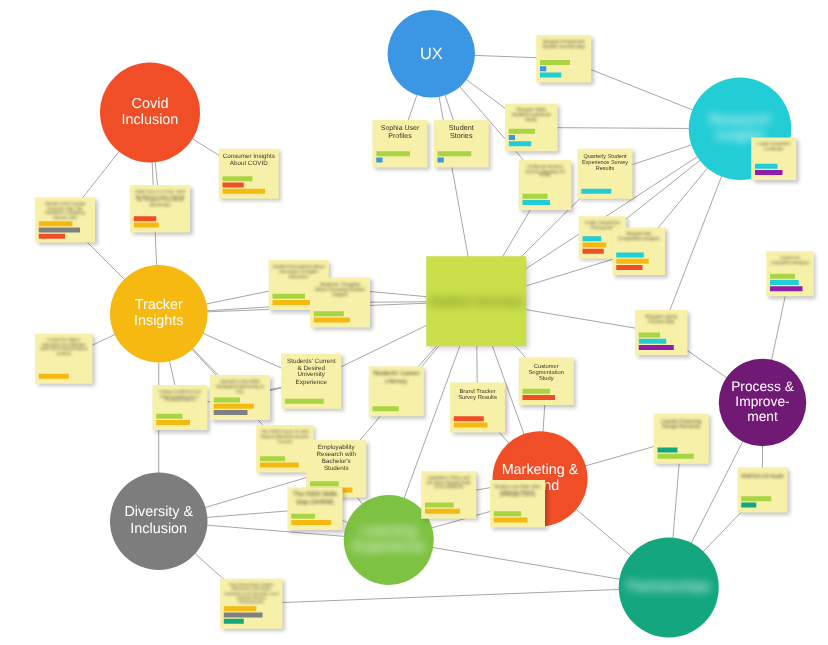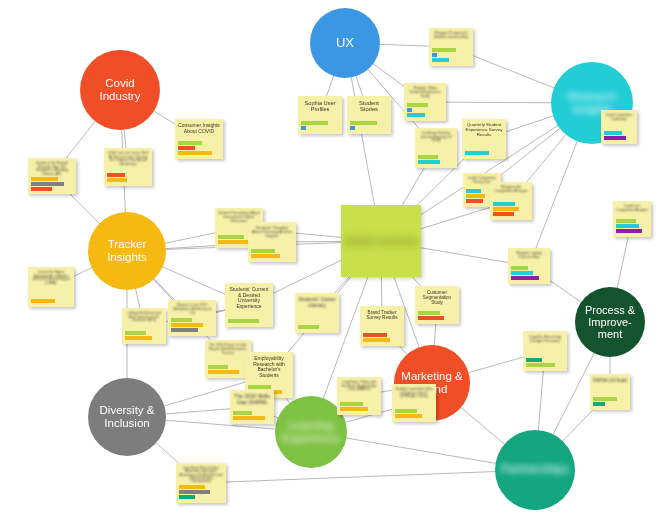--- a/index.html
+++ b/index.html
@@ -91,33 +91,33 @@
       <line x1="311" y1="432" x2="535" y2="470" stroke="#9a9a9a" stroke-width="0.7"></line>
       <line x1="535" y1="470" x2="201" y2="483" stroke="#9a9a9a" stroke-width="0.7"></line>
       <line x1="535" y1="470" x2="545" y2="351" stroke="#9a9a9a" stroke-width="0.7"></line>
       <line x1="535" y1="470" x2="610" y2="392" stroke="#9a9a9a" stroke-width="0.7"></line>
       <line x1="249" y1="305" x2="192" y2="318" stroke="#9a9a9a" stroke-width="0.7"></line>
       <line x1="228" y1="359" x2="269" y2="375" stroke="#9a9a9a" stroke-width="0.7"></line>
       <line x1="144" y1="326" x2="249" y2="305" stroke="#9a9a9a" stroke-width="0.7"></line>
     </svg>
   <div id="nodes-layer">
       <div class="node" style="left: 80px; top: 50px; width: 80px; height: 80px; background: rgb(240, 78, 39); font-size: 11.5px;">
-        <span>Covid Industry</span>
+        <span>Covid Inclusion</span>
       </div>
       <div class="node" style="left: 310px; top: 8px; width: 70px; height: 70px; background: rgb(59, 151, 227); font-size: 13px;">
         <span>UX</span>
       </div>
       <div class="node blur" style="left: 551px; top: 62px; width: 82px; height: 82px; background: rgb(34, 205, 214); font-size: 11.5px;">
         <span>Research
 Insights</span>
       </div>
       <div class="node" style="left: 88px; top: 212px; width: 78px; height: 78px; background: rgb(245, 185, 17); font-size: 11.5px;">
         <span>Tracker Insights</span>
       </div>
-      <div class="node" style="left: 575px; top: 287px; width: 70px; height: 70px; background: #14532d; font-size: 11px;">
+      <div class="node" style="left: 575px; top: 287px; width: 70px; height: 70px; background: #701a75; font-size: 11px;">
         <span>Process &amp; Improve-ment</span>
       </div>
       <div class="node" style="left: 394px; top: 345px; width: 76px; height: 76px; background: rgb(240, 78, 39); font-size: 11.5px;">
         <span>Marketing &amp; Brand</span>
       </div>
       <div class="node" style="left: 88px; top: 378px; width: 78px; height: 78px; background: rgb(125, 125, 125); font-size: 11.5px; align-items: center;">
         <span>Diversity &amp; Inclusion</span>
       </div>
       <div class="node blur" style="left: 275px; top: 396px; width: 72px; height: 72px; background: rgb(125, 194, 66); font-size: 11.5px;">
         <span>Learning Experience</span>

